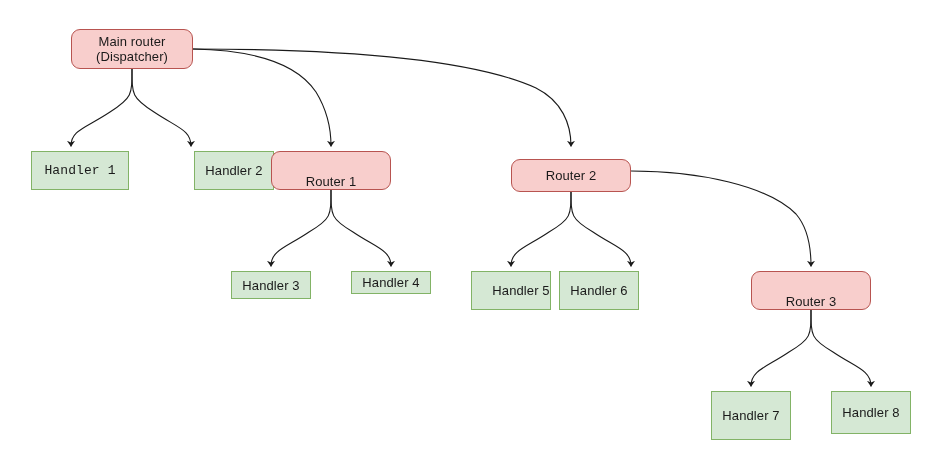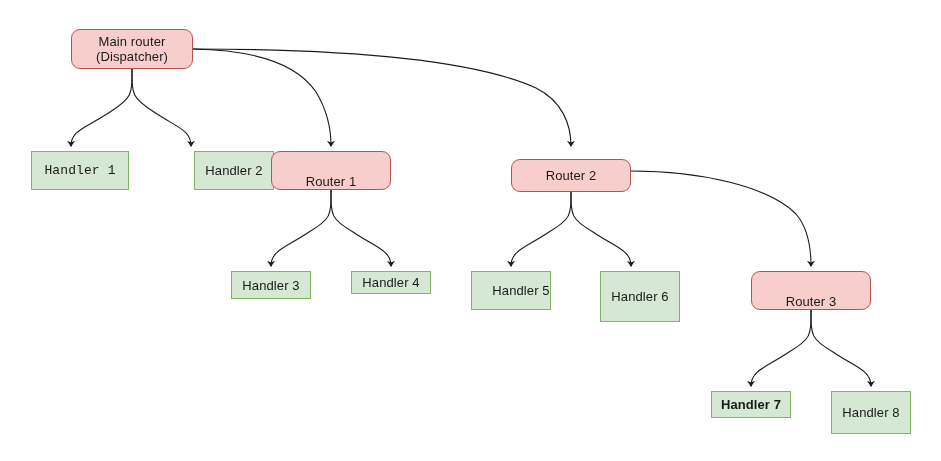--- a/index.html
+++ b/index.html
@@ -84,19 +84,19 @@
   <div id="node-group">
       <div class="node router" style="left: 71px; top: 29px; width: 122px; height: 40px;"><span class="node-label">Main router
 (Dispatcher)</span></div>
       <div class="node handler" style="left: 31px; top: 151px; width: 98px; height: 39px; font-family: Liberation Mono, monospace;"><span class="node-label">Handler 1</span></div>
       <div class="node handler" style="left: 151px; top: 151px; width: 80px; height: 39px; margin-left: 43px;"><span class="node-label">Handler 2</span></div>
       <div class="node router" style="left: 271px; top: 151px; width: 120px; height: 39px; align-items: flex-end;"><span class="node-label">Router 1</span></div>
       <div class="node router" style="left: 511px; top: 151px; width: 120px; height: 33px; margin-top: 8px;"><span class="node-label">Router 2</span></div>
       <div class="node handler" style="left: 231px; top: 271px; width: 80px; height: 28px;"><span class="node-label">Handler 3</span></div>
       <div class="node handler" style="left: 351px; top: 271px; width: 80px; height: 23px;"><span class="node-label">Handler 4</span></div>
       <div class="node handler" style="left: 471px; top: 271px; width: 80px; height: 39px; padding-left: 20px;"><span class="node-label">Handler 5</span></div>
-      <div class="node handler" style="left: 600px; top: 271px; width: 80px; height: 51px;"><span class="node-label">Handler 6</span></div>
+      <div class="node handler" style="left: 559px; top: 271px; width: 80px; height: 39px;"><span class="node-label">Handler 6</span></div>
       <div class="node router" style="left: 751px; top: 271px; width: 120px; height: 39px; align-items: flex-end;"><span class="node-label">Router 3</span></div>
-      <div class="node handler" style="left: 711px; top: 391px; width: 80px; height: 27px; font-weight: bold;"><span class="node-label">Handler 7</span></div>
+      <div class="node handler" style="left: 711px; top: 391px; width: 80px; height: 49px;"><span class="node-label">Handler 7</span></div>
       <div class="node handler" style="left: 831px; top: 391px; width: 80px; height: 43px;"><span class="node-label">Handler 8</span></div>
     </div>
 
 </div>
 
 </body></html>

